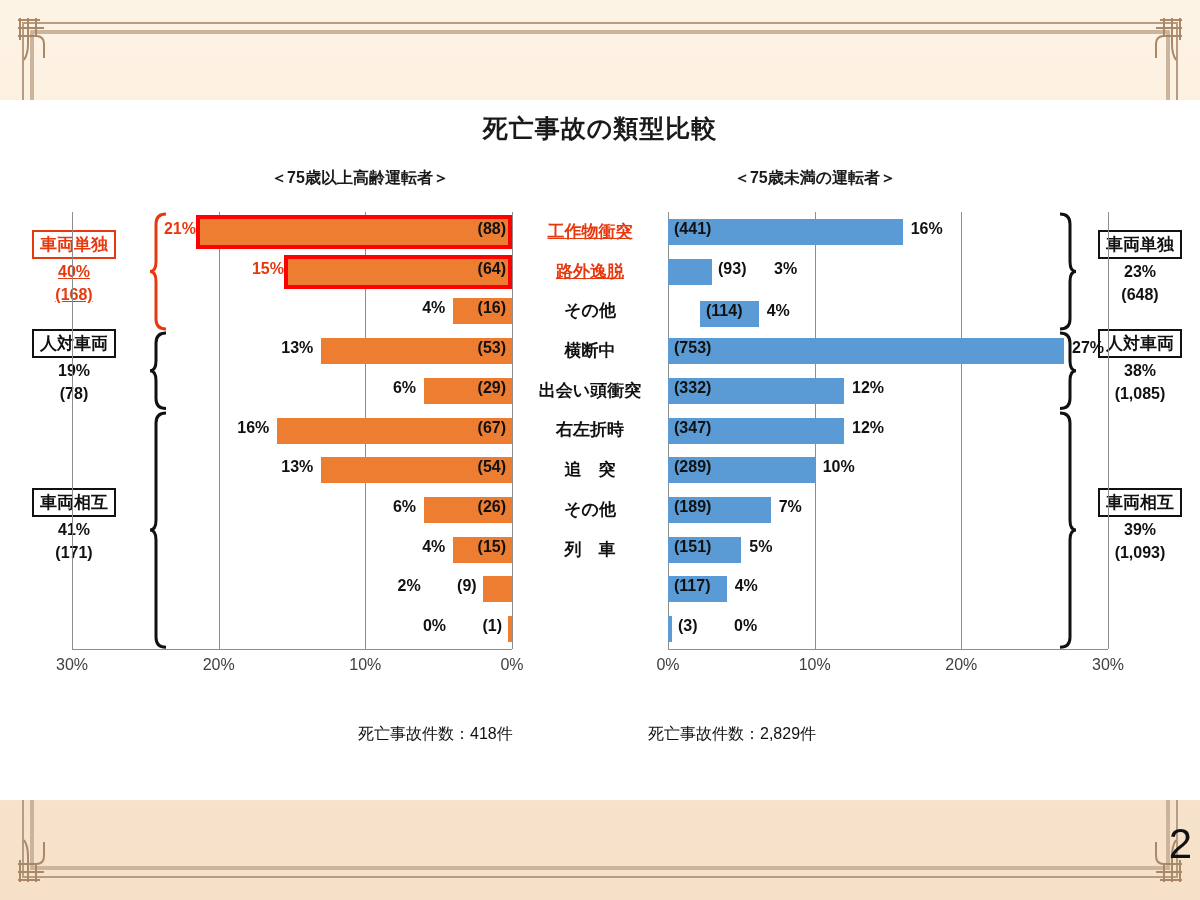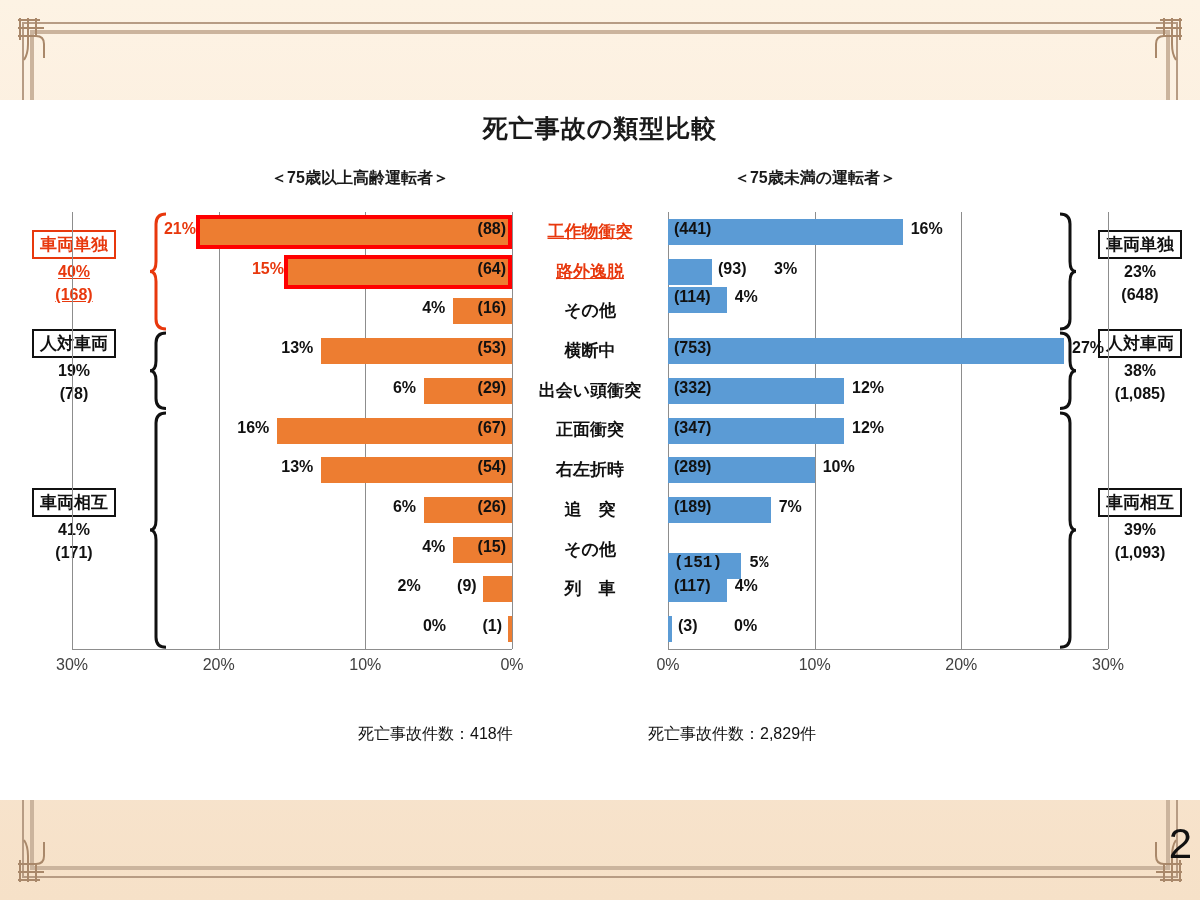--- a/index.html
+++ b/index.html
@@ -268,21 +268,20 @@
         <div class="pct" style="right: 66px;">0%</div>
       </div>
     </div>
 
   <div id="cat-col">
       <div class="cat red">工作物衝突</div>
       <div class="cat red">路外逸脱</div>
       <div class="cat">その他</div>
       <div class="cat">横断中</div>
       <div class="cat">出会い頭衝突</div>
-      <div class="cat">正面衝突</div>
       <div class="cat">右左折時</div>
       <div class="cat">追　突</div>
       <div class="cat">その他</div>
       <div class="cat">列　車</div>
     </div>
 
   <div id="plot-right">
       <div class="gridline" style="left: 0px;"></div>
       <div class="gridline" style="left: 146.667px;"></div>
       <div class="gridline" style="left: 293.333px;"></div>
@@ -290,21 +289,21 @@
       <div class="row" style="top: 0px;">
         <div class="bar blue bar-r" title="工作物衝突" style="width: 234.667px;"></div>
         <div class="inlabel inlabel-r">(441)</div>
         <div class="pct" style="left: 242.667px;">16%</div>
       </div>
       <div class="row" style="top: 39.7px;">
         <div class="bar blue bar-r" title="路外逸脱" style="width: 44px;"></div>
         <div class="inlabel inlabel-r" style="position: absolute; left: 50px;">(93)</div>
         <div class="pct" style="left: 106px;">3%</div>
       </div>
-      <div class="row" style="top: 68px;">
+      <div class="row" style="top: 82px; margin-left: 32px;">
         <div class="bar blue bar-r" title="その他" style="width: 58.6667px;"></div>
         <div class="inlabel inlabel-r">(114)</div>
         <div class="pct" style="left: 66.6667px;">4%</div>
       </div>
       <div class="row" style="top: 119.1px;">
         <div class="bar blue bar-r" title="横断中" style="width: 396px;"></div>
         <div class="inlabel inlabel-r">(753)</div>
         <div class="pct" style="left: 404px;">27%</div>
       </div>
       <div class="row" style="top: 158.8px;">
@@ -320,21 +319,21 @@
       <div class="row" style="top: 238.2px;">
         <div class="bar blue bar-r" title="正面衝突" style="width: 146.667px;"></div>
         <div class="inlabel inlabel-r">(289)</div>
         <div class="pct" style="left: 154.667px;">10%</div>
       </div>
       <div class="row" style="top: 277.9px;">
         <div class="bar blue bar-r" title="右左折時" style="width: 102.667px;"></div>
         <div class="inlabel inlabel-r">(189)</div>
         <div class="pct" style="left: 110.667px;">7%</div>
       </div>
-      <div class="row" style="top: 334px; font-family: Liberation Mono, monospace;">
+      <div class="row" style="top: 318px;">
         <div class="bar blue bar-r" title="追　突" style="width: 73.3333px;"></div>
         <div class="inlabel inlabel-r">(151)</div>
         <div class="pct" style="left: 81.3333px;">5%</div>
       </div>
       <div class="row" style="top: 357.3px;">
         <div class="bar blue bar-r" title="その他" style="width: 58.6667px;"></div>
         <div class="inlabel inlabel-r">(117)</div>
         <div class="pct" style="left: 66.6667px;">4%</div>
       </div>
       <div class="row" style="top: 397px;">

